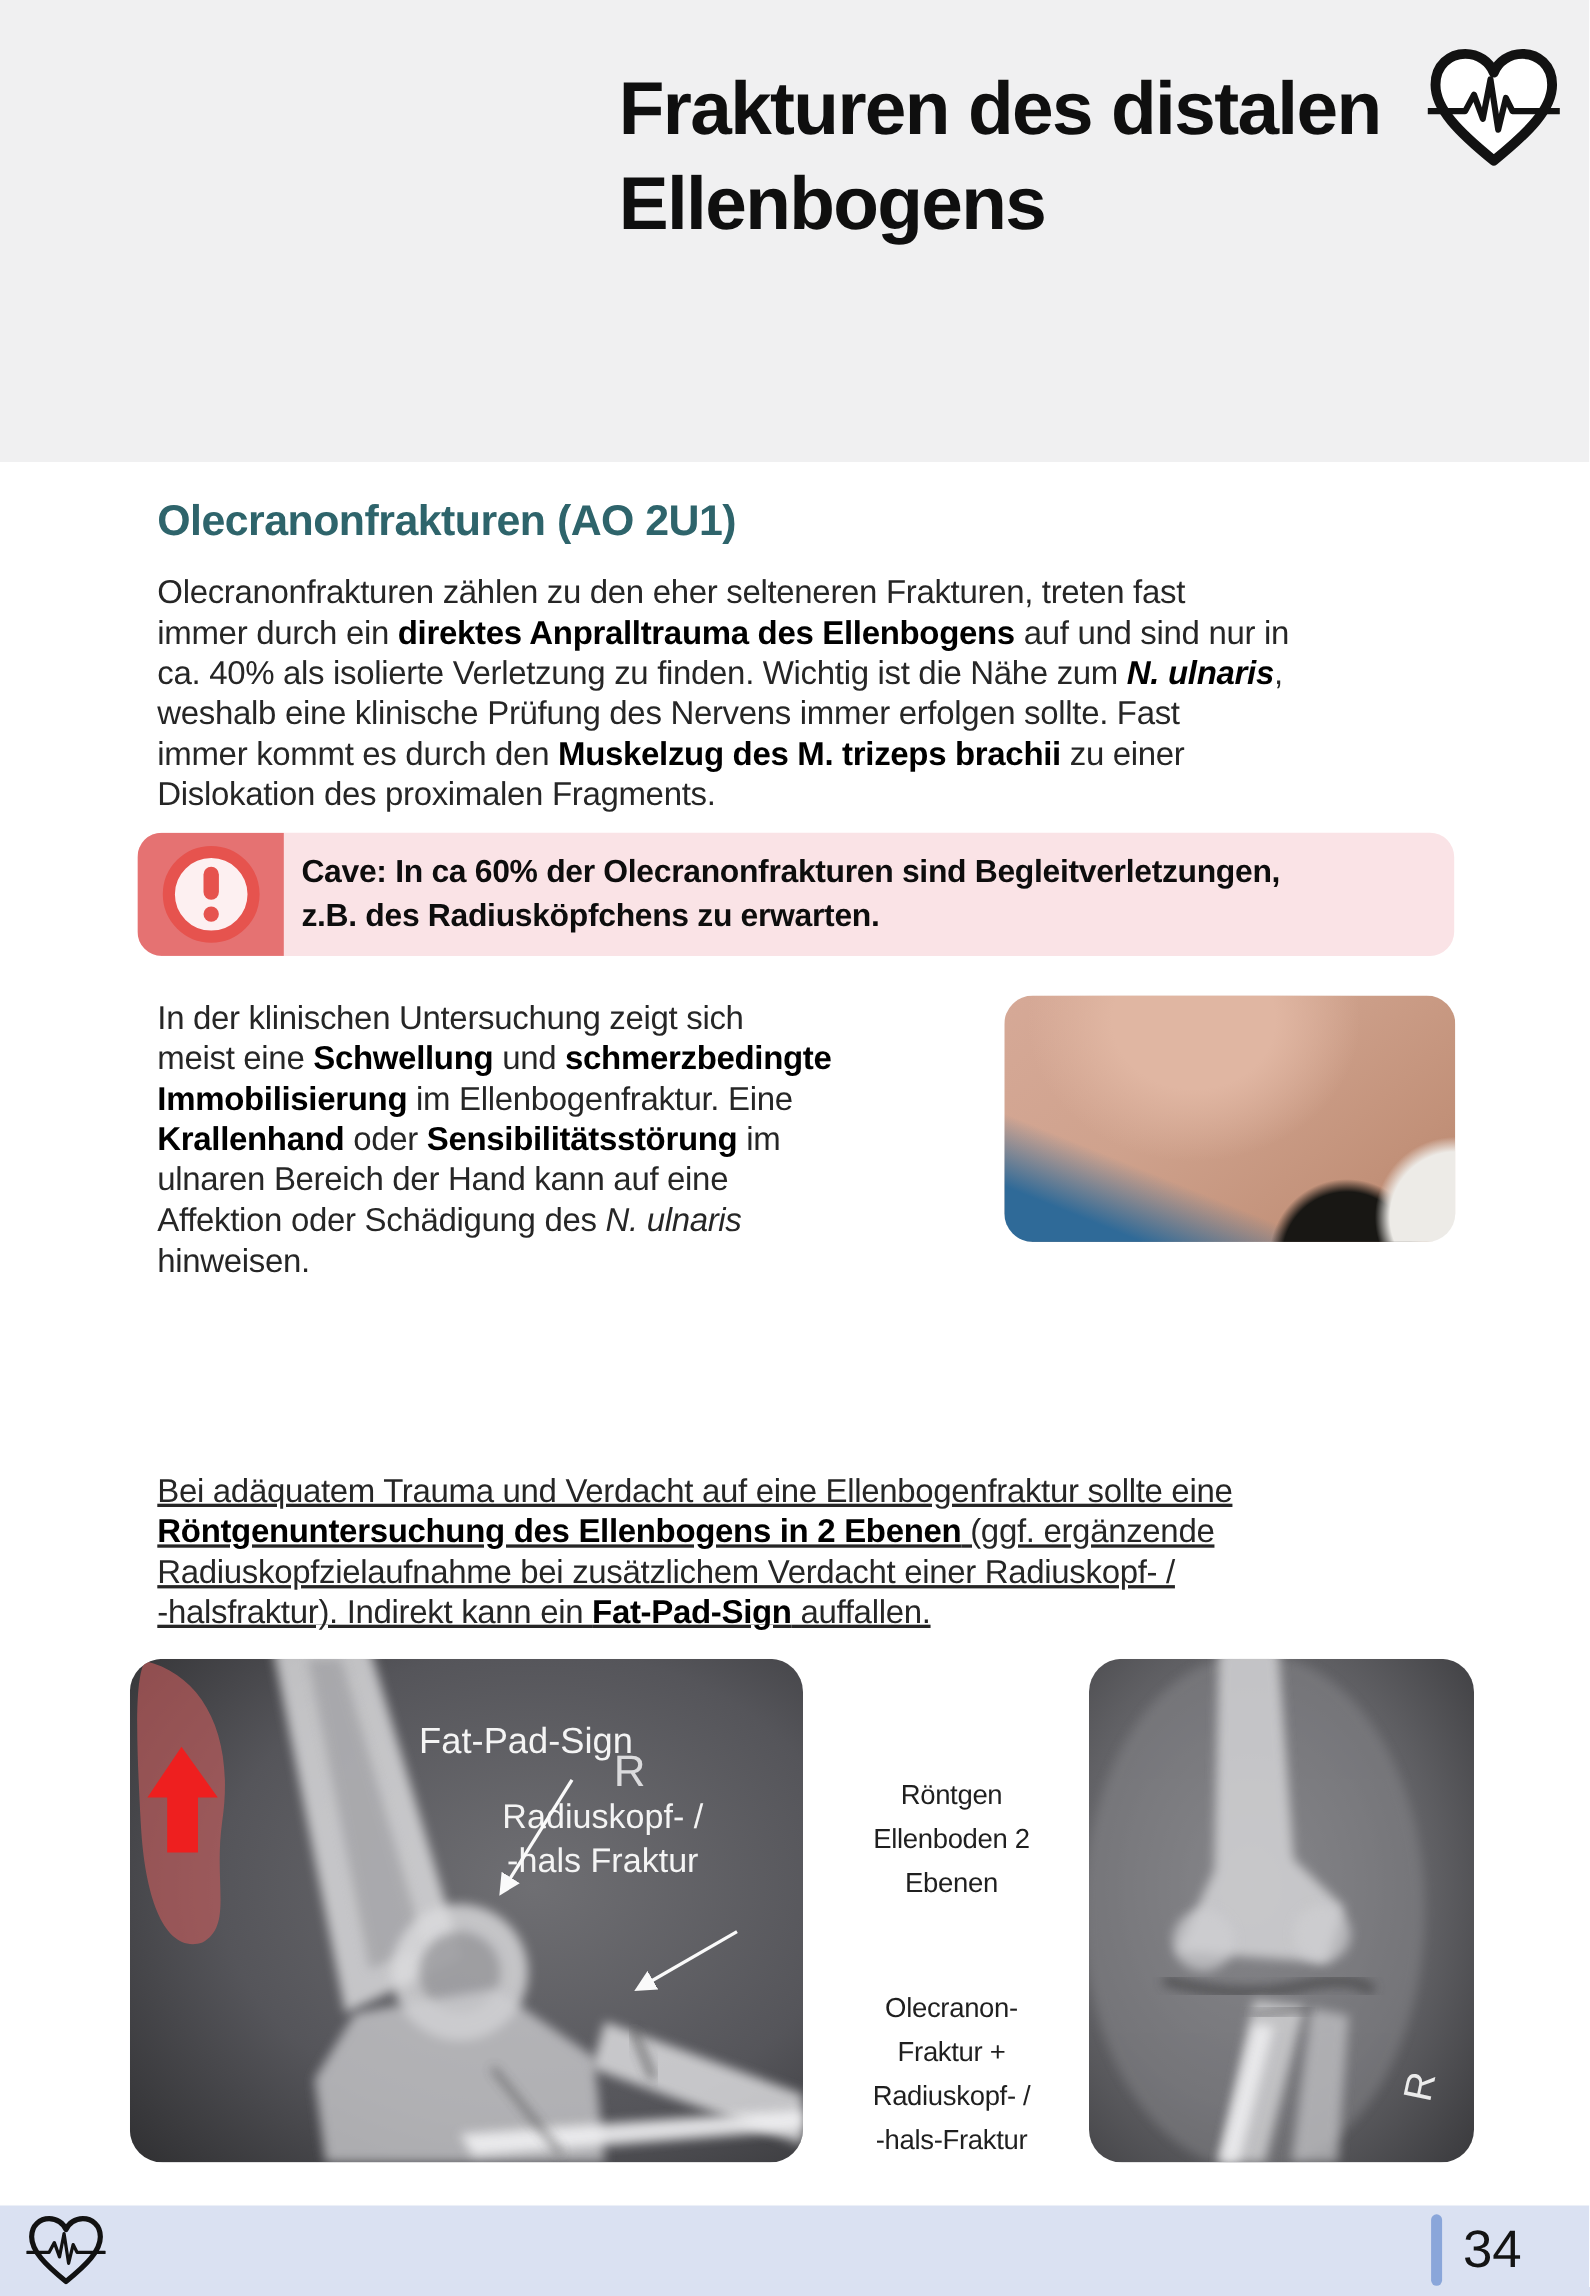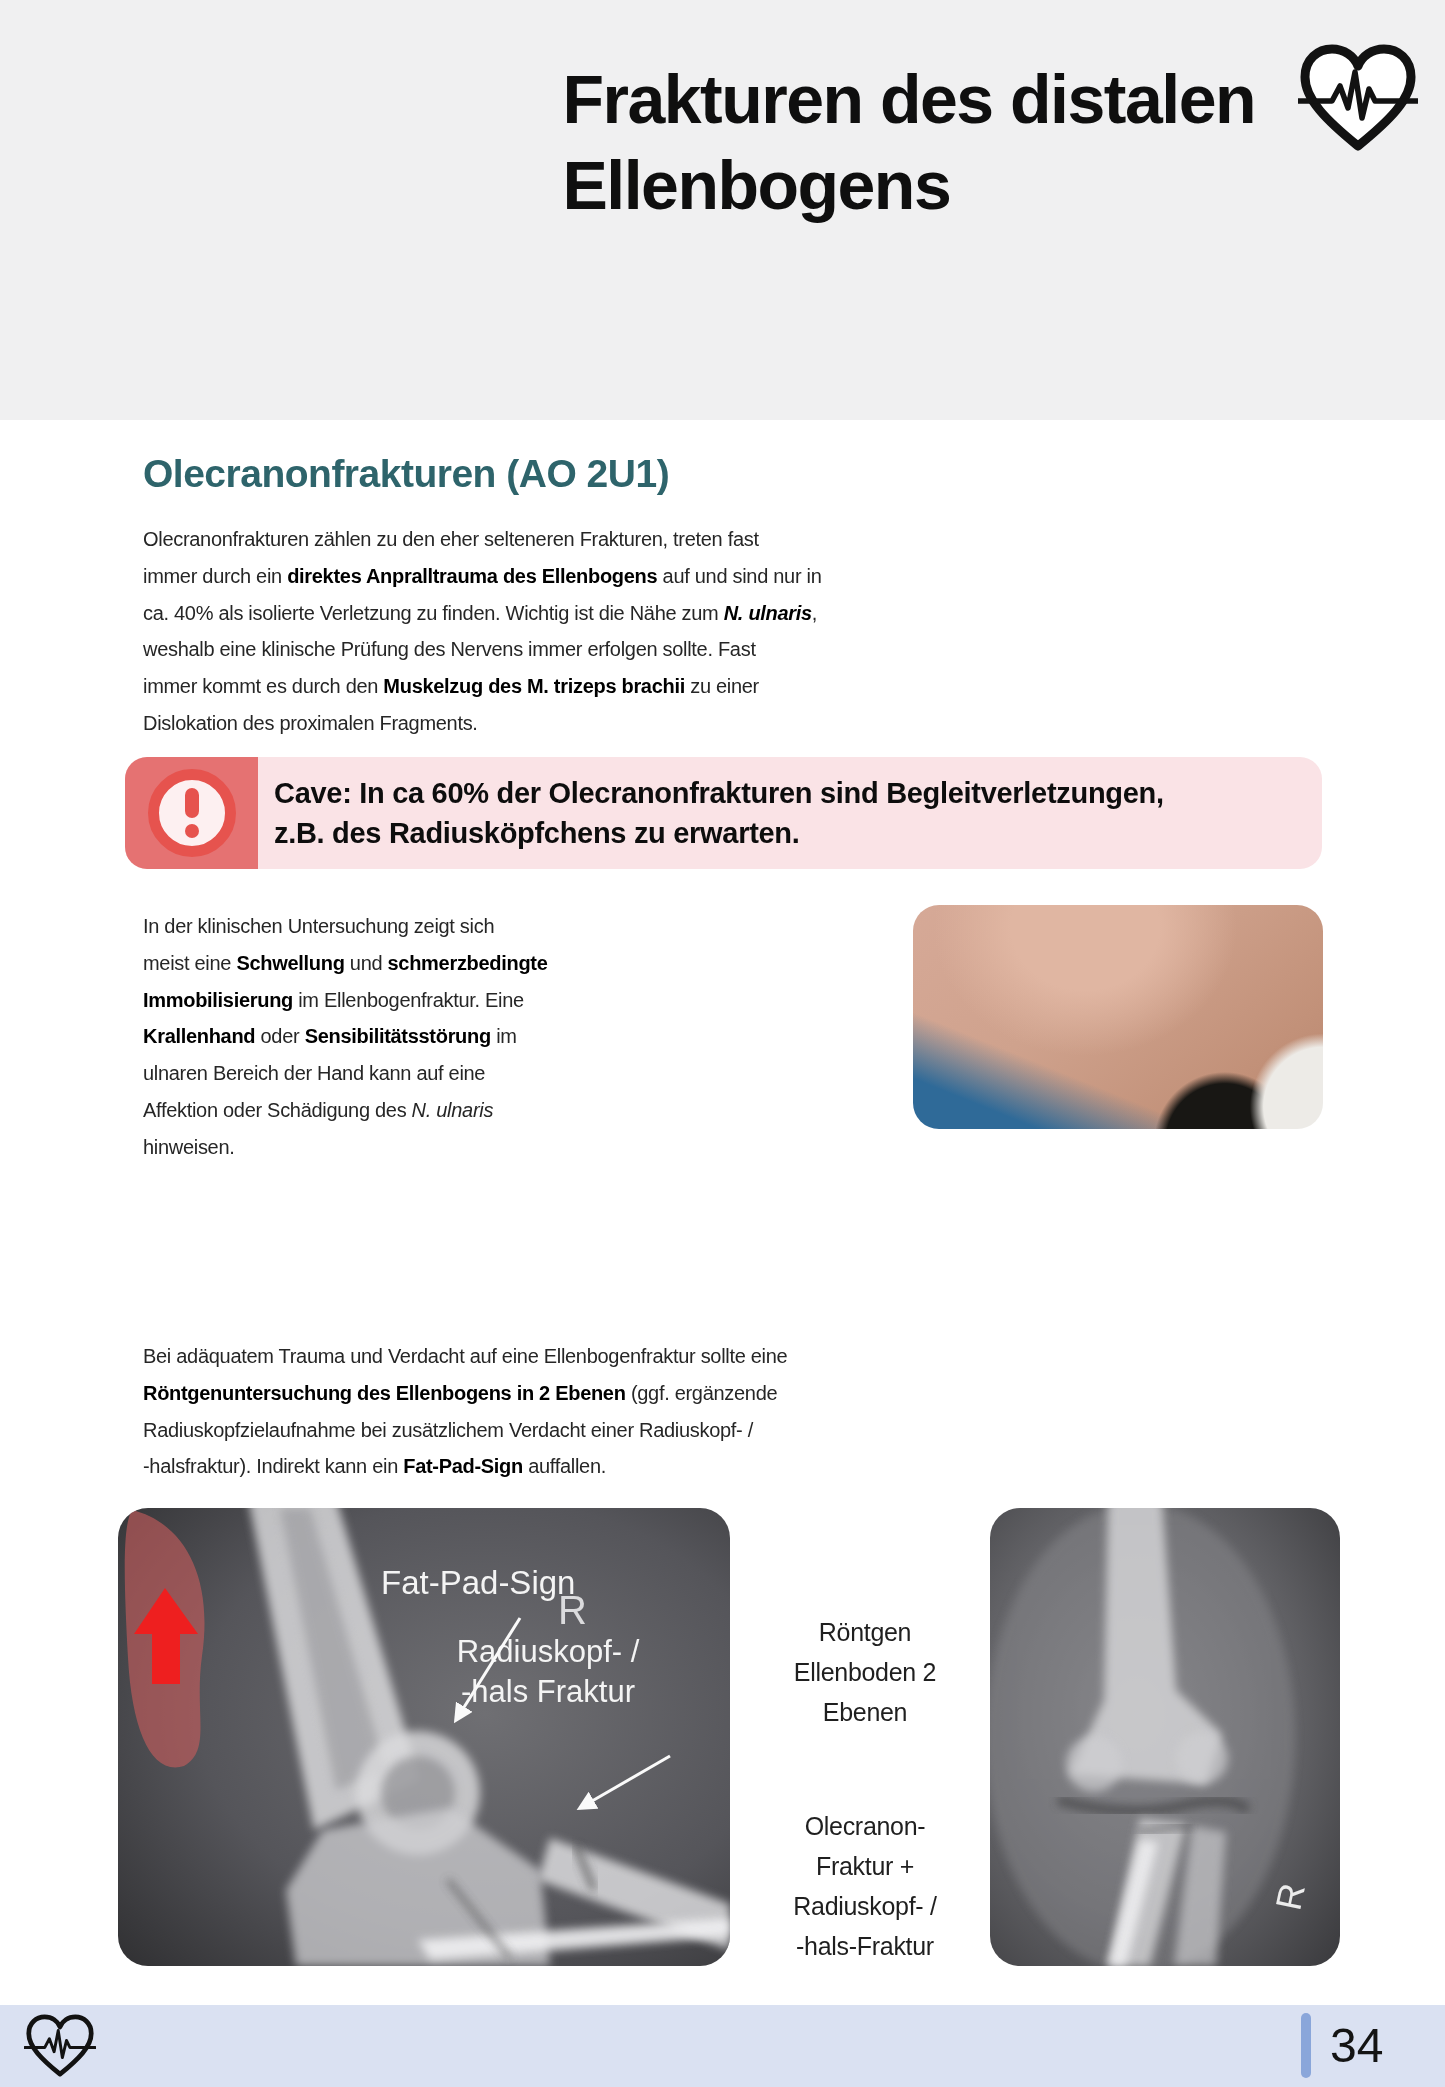--- a/index.html
+++ b/index.html
@@ -14,29 +14,29 @@
     font-size:68px; line-height:86px; font-weight:800; color:#0f0f0f; letter-spacing:-1.5px;
   }
   .logo-header { position:absolute; left:1298px; top:44px; width:120px; height:112px; }
   
   .heading {
     position:absolute; left:143px; top:452px; font-size:39px; font-weight:700;
     color:#2e646b; letter-spacing:-0.5px;
   }
   
   .para {
-    position:absolute; font-size:20px; line-height:36.8px; color:#262626;
+    position:absolute; font-size:30px; line-height:36.8px; color:#262626;
     white-space:pre-line; letter-spacing:-0.3px;
   }
   .b  { font-weight:700; color:#000; }
   .i  { font-style:italic; }
   .bi { font-weight:700; font-style:italic; color:#000; }
   #para1 { left:143px; top:521px; width:1195px; }
   #para2 { left:143px; top:908px; width:780px; }
-  #para3 { left:143px; top:1338px; width:1195px; }
+  #para3 { left:143px; top:1338px; width:1195px;text-decoration:underline; }
   
   .callout {
     position:absolute; left:125px; width:1197px; border-radius:22px;
     display:flex; overflow:hidden; align-items:stretch;
   }
   .callout .icon-block { flex:0 0 133px; display:flex; align-items:center; justify-content:center; }
   .callout .text {
     flex:1; display:flex; align-items:center; padding:14px 26px 14px 16px;
     font-weight:700; font-size:29px; line-height:40px; color:#0d0d0d;
     white-space:pre-line; letter-spacing:-0.3px;

